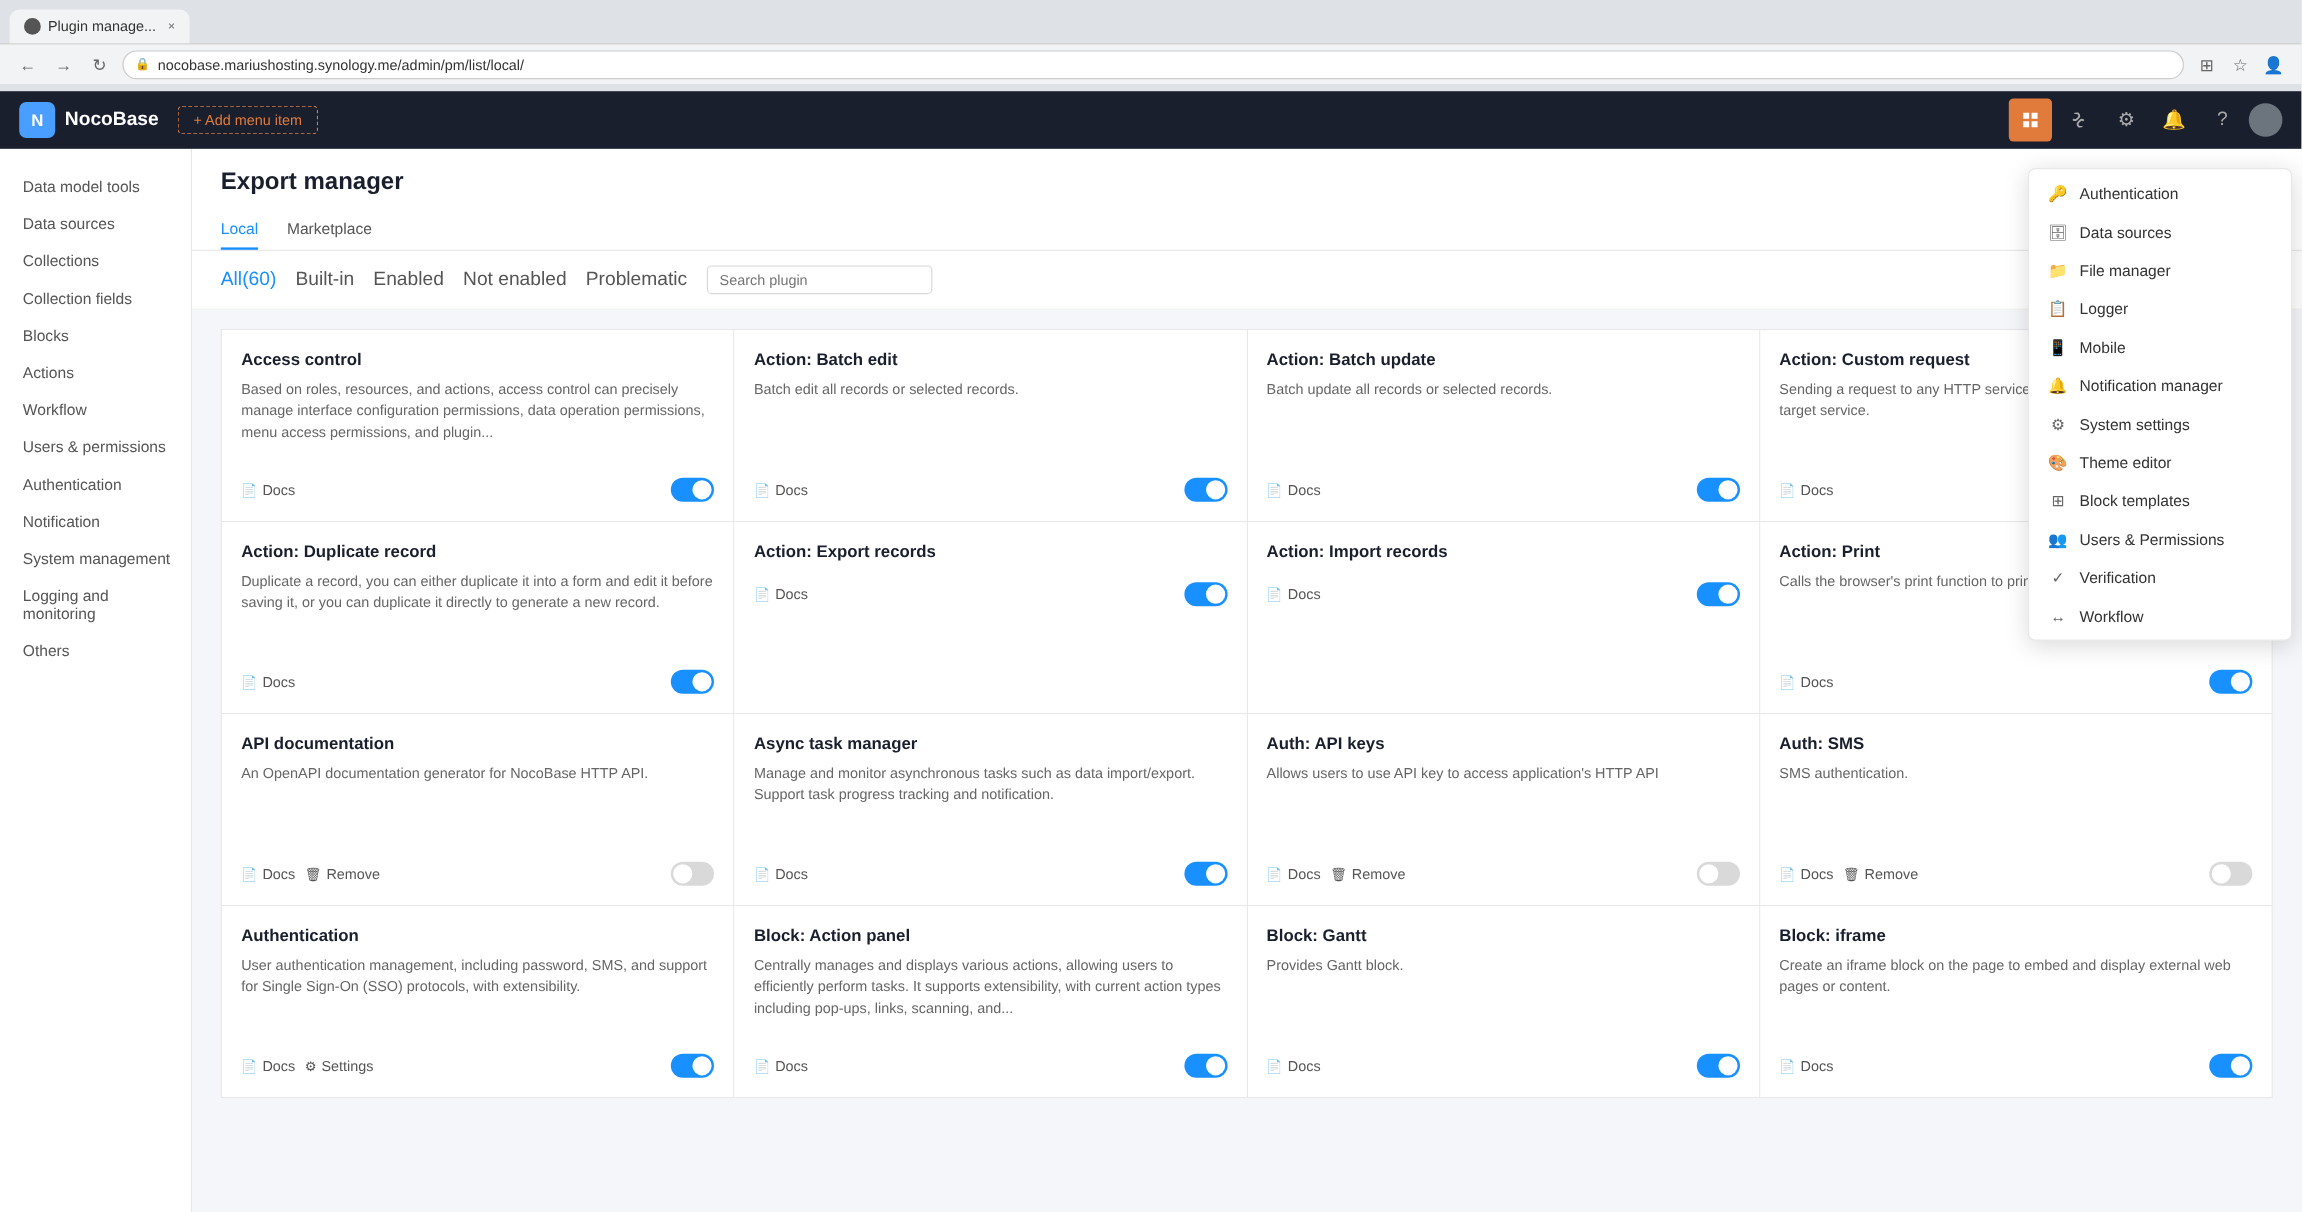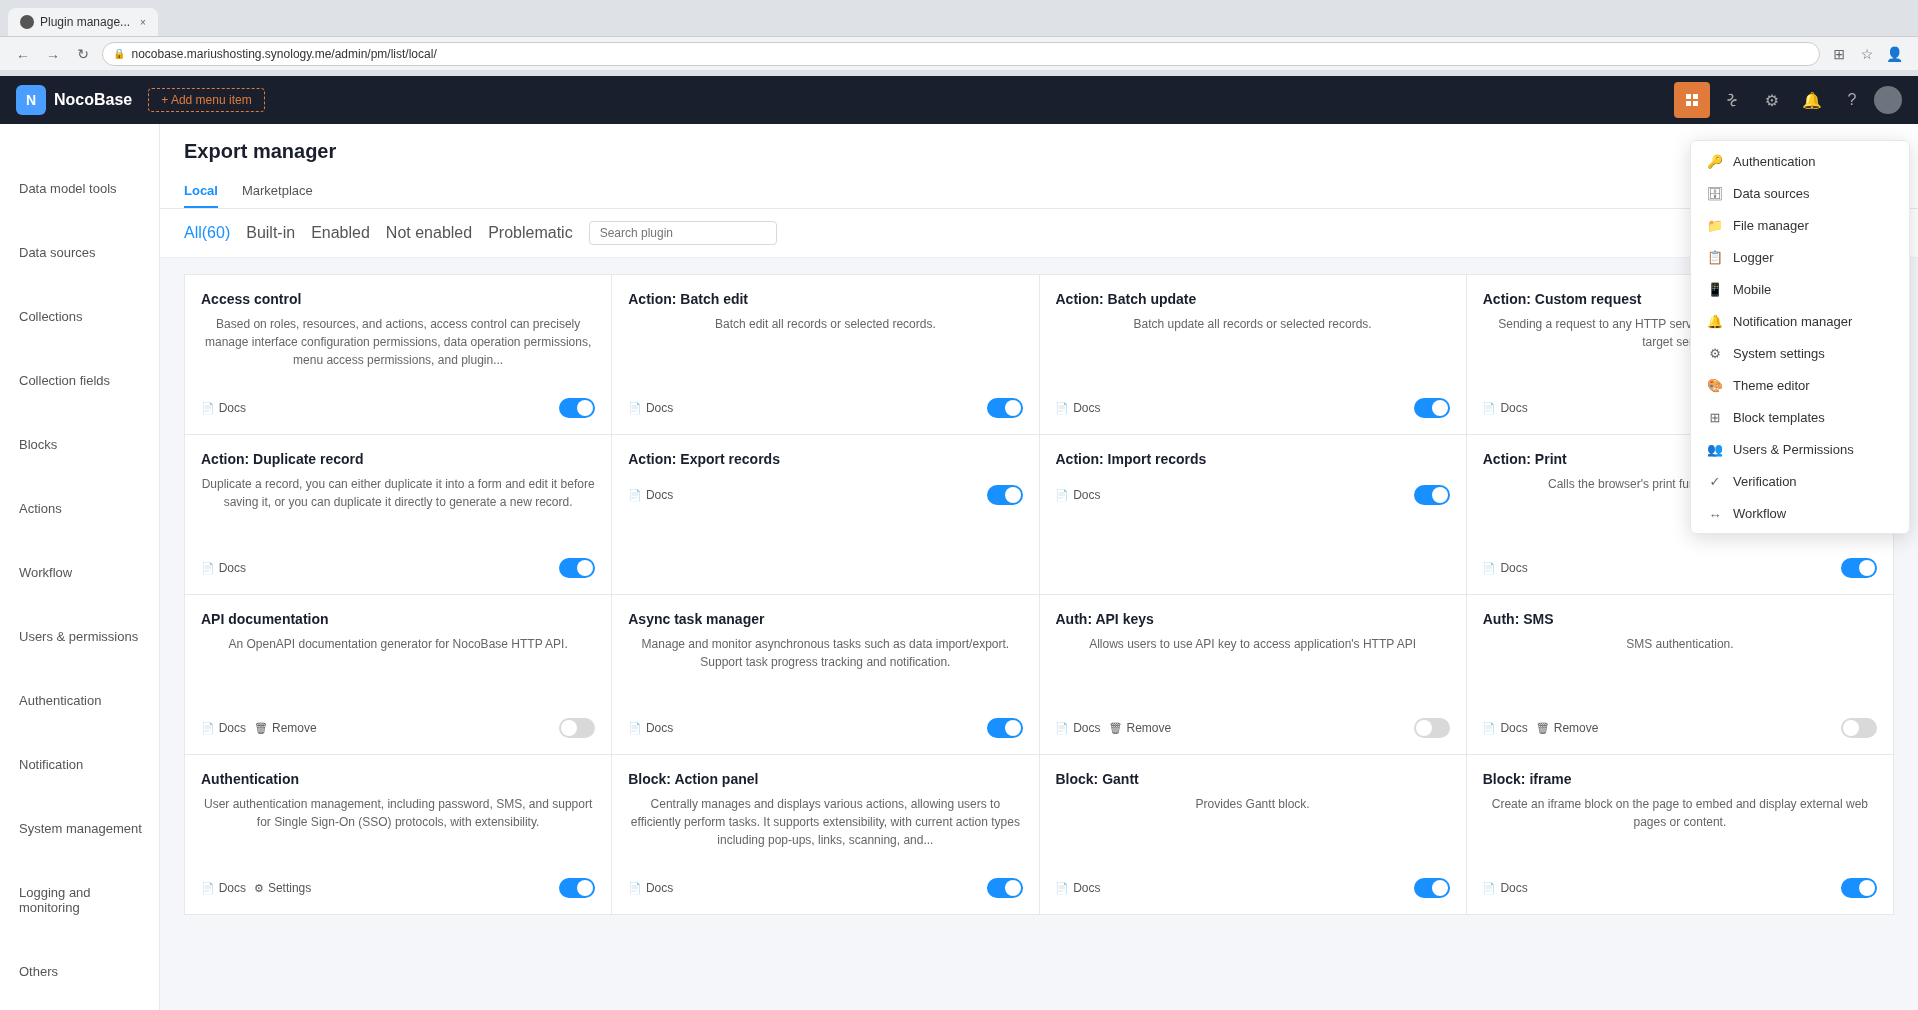--- a/index.html
+++ b/index.html
@@ -27,29 +27,29 @@
     .header-actions { display: flex; align-items: center; gap: 4px; }
     .header-btn { width: 36px; height: 36px; display: flex; align-items: center; justify-content: center; color: #aaa; cursor: pointer; border-radius: 4px; font-size: 16px; }
     .header-btn.active { background: #e07b3c; color: #fff; }
     .header-avatar { width: 28px; height: 28px; background: #6c757d; border-radius: 50%; cursor: pointer; }
 
     
     .main-layout { display: flex; height: calc(100vh - 118px); }
 
     
     .sidebar { width: 160px; background: #fff; border-right: 1px solid #e8e8e8; padding: 16px 0; flex-shrink: 0; }
-    .sidebar-item { padding: 8px 16px; cursor: pointer; color: #555; font-size: 13px; border-left: 3px solid transparent; margin-top: 33px; }
+    .sidebar-item { padding: 8px 16px; cursor: pointer; color: #555; font-size: 13px; border-left: 3px solid transparent; }
 
     
     .content { flex: 1; overflow-y: auto; padding: 0; }
     .page-header { padding: 16px 24px 0; background: #fff; border-bottom: 1px solid #e8e8e8; }
     .page-title { font-size: 20px; font-weight: 600; color: #1a1f2e; margin-bottom: 12px; }
     .page-tabs { display: flex; gap: 0; }
     .page-tab { padding: 8px 0; margin-right: 24px; cursor: pointer; color: #555; font-size: 13px; border-bottom: 2px solid transparent; }
-    .page-tab.active { color: #1890ff; border-bottom-color: #1890ff; font-weight: bold; }
+    .page-tab.active { color: #1890ff; border-bottom-color: #1890ff; }
 
     
     .plugin-filters { display: flex; align-items: center; gap: 16px; padding: 12px 24px; background: #fff; border-bottom: 1px solid #f0f0f0; }
     .filter-btn { cursor: pointer; font-size: 16px; color: #555; padding: 2px 0; }
     .filter-btn.active { color: #1890ff; }
     .search-box { border: 1px solid #d9d9d9; border-radius: 4px; padding: 4px 10px; font-size: 12px; width: 188px; outline: none; }
     .bulk-btn { margin-left: auto; padding: 4px 12px; border: 1px solid #d9d9d9; border-radius: 4px; background: #fff; cursor: pointer; font-size: 12px; }
     .toggle { width: 36px; height: 20px; border-radius: 10px; cursor: pointer; position: relative; margin-left: auto; flex-shrink: 0; }
     .toggle.on { background: #1890ff; }
     .toggle.off { background: #d9d9d9; }
@@ -57,21 +57,21 @@
     .toggle.on::after { left: 18px; }
     .toggle.off::after { left: 2px; }
     .dropdown-menu { position: fixed; top: 140px; right: 8px; background: #fff; border: 1px solid #e8e8e8; border-radius: 6px; box-shadow: 0 4px 20px rgba(0,0,0,0.15); width: 220px; padding: 4px 0; z-index: 200; }
     .dropdown-item { display: flex; align-items: center; gap: 10px; padding: 8px 16px; cursor: pointer; font-size: 13px; color: #333; }
     .dropdown-icon { width: 16px; height: 16px; display: flex; align-items: center; justify-content: center; color: #666; font-size: 13px; }
 
     
     .cards-grid { display: grid; grid-template-columns: repeat(4, 1fr); border-left: 1px solid #e8e8e8; border-top: 1px solid #e8e8e8; margin: 16px 24px; }
     .card-cell { background: #fff; border-right: 1px solid #e8e8e8; border-bottom: 1px solid #e8e8e8; padding: 16px; display: flex; flex-direction: column; min-height: 160px; }
     .card-title { font-size: 14px; font-weight: 600; color: #1a1f2e; margin-bottom: 8px; }
-    .card-desc { font-size: 12px; color: #666; line-height: 1.5; flex: 1; text-align: center; }
+    .card-desc { font-size: 12px; color: #666; line-height: 1.5; flex: 1; }
     .card-footer { display: flex; align-items: center; gap: 8px; margin-top: 10px; }
     .card-link { display: flex; align-items: center; gap: 4px; font-size: 12px; color: #555; cursor: pointer; }
     .card-link-icon { font-size: 11px; }
     .card-toggle { margin-left: auto; }
     .content-wrapper { overflow-y: auto; height: calc(100vh - 230px); }
   </style>
 </head>
 <body>
 
 <div class="browser-chrome">

